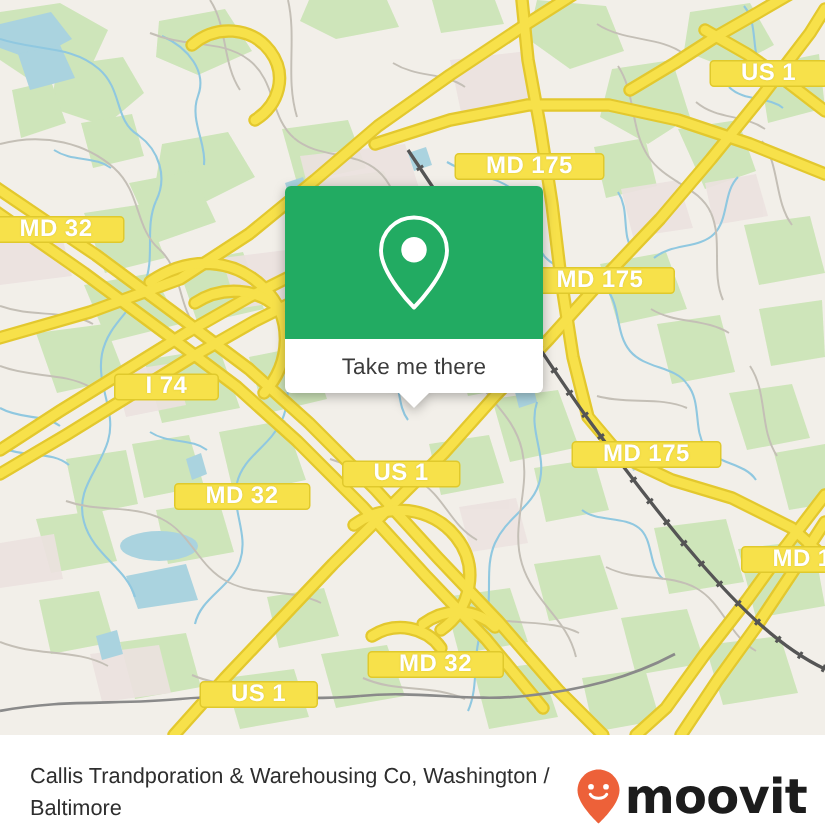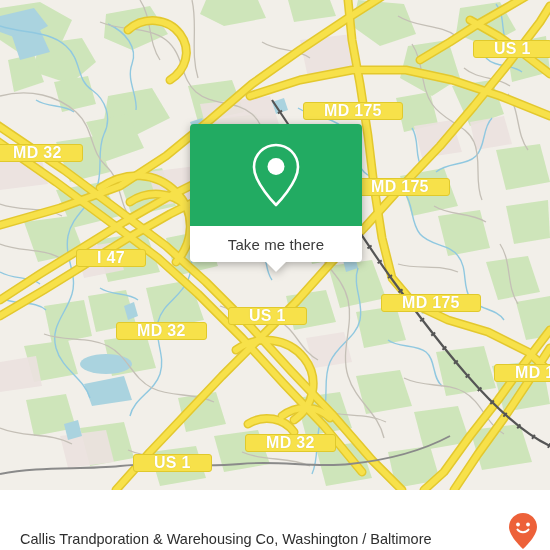--- a/index.html
+++ b/index.html
@@ -376,21 +376,21 @@
     </svg>
 
     <div class="shield" style="left:473px; top:4px;">US 1</div>
 
     <div class="shield" style="left:303px; top:66px;">MD 175</div>
 
     <div class="shield" style="left:-8px; top:108px;">MD 32</div>
 
     <div class="shield" style="left:350px; top:142px;">MD 175</div>
 
-    <div class="shield" style="left:76px; top:213px;">I 47</div>
+    <div class="shield" style="left:76px; top:213px;">I 74</div>
 
     <div class="shield" style="left:381px; top:258px;">MD 175</div>
 
     <div class="shield" style="left:228px; top:271px;">US 1</div>
 
     <div class="shield" style="left:116px; top:286px;">MD 32</div>
 
     <div class="shield" style="left:494px; top:328px;">MD 175</div>
 
     <div class="shield" style="left:245px; top:398px;">MD 32</div>
@@ -415,16 +415,17 @@
   <div id="footer">
     <div id="footer-title">Callis Trandporation &amp; Warehousing Co, Washington / Baltimore</div>
 
     <div id="moovit-logo">
       <svg width="30" height="38" viewBox="0 0 30 38">
         <path d="M15 1 C7.3 1 1 7.3 1 15 C1 24.5 15 37 15 37 C15 37 29 24.5 29 15 C29 7.3 22.7 1 15 1 Z" fill="#ed6139"></path>
         <circle cx="10" cy="12.5" r="1.9" fill="#ffffff"></circle>
         <circle cx="20" cy="12.5" r="1.9" fill="#ffffff"></circle>
         <path d="M9.5 17.5 C11.5 21 18.5 21 20.5 17.5" fill="none" stroke="#ffffff" stroke-width="2" stroke-linecap="round"></path>
       </svg>
+      <span id="moovit-wordmark">moovit</span>
     </div>
   </div>
 
 </div>
 
 </body></html>

